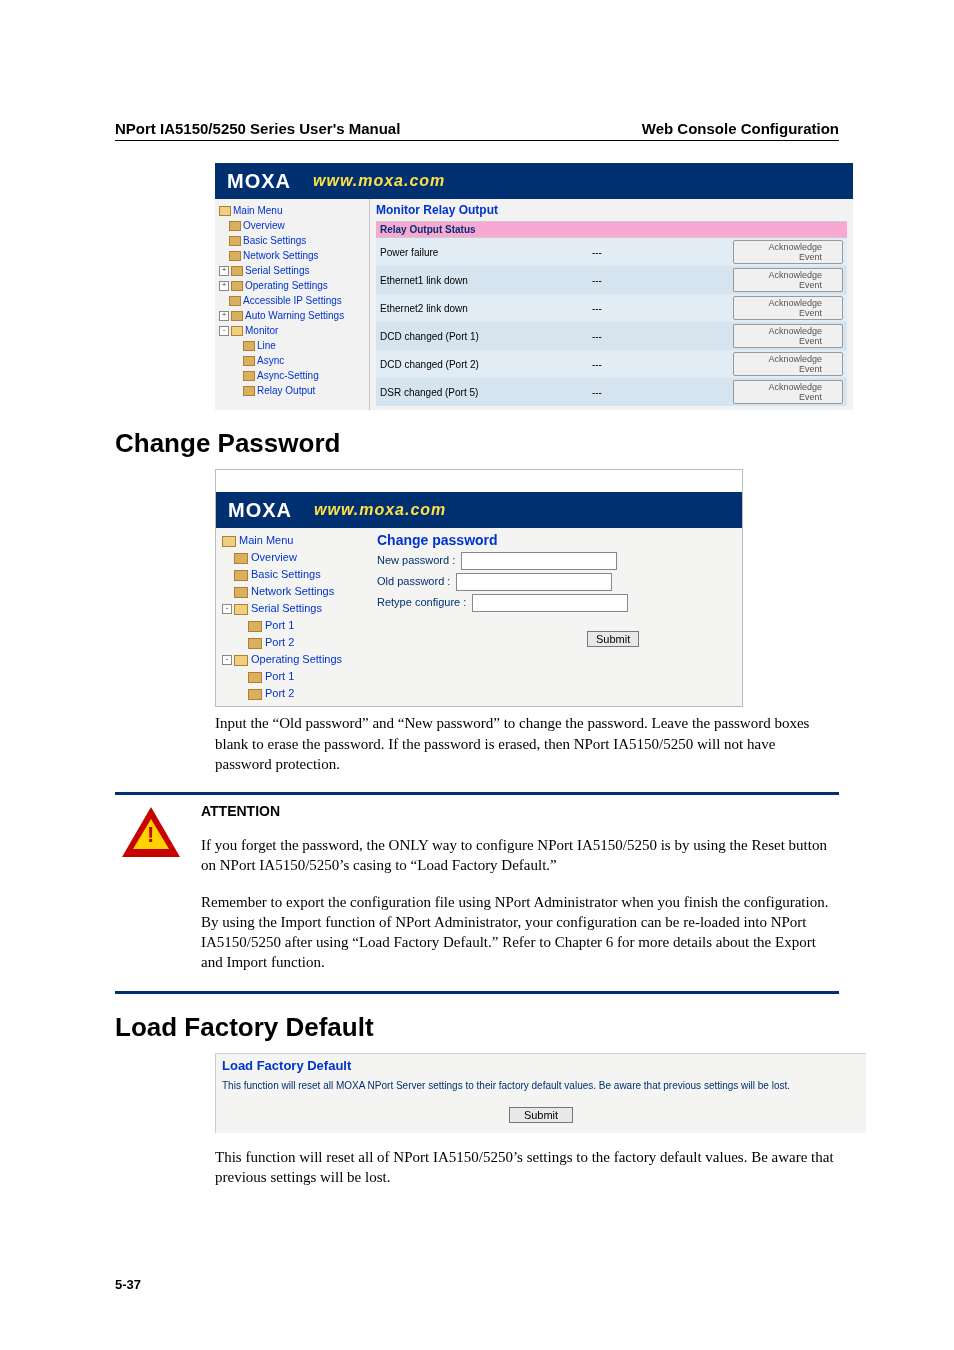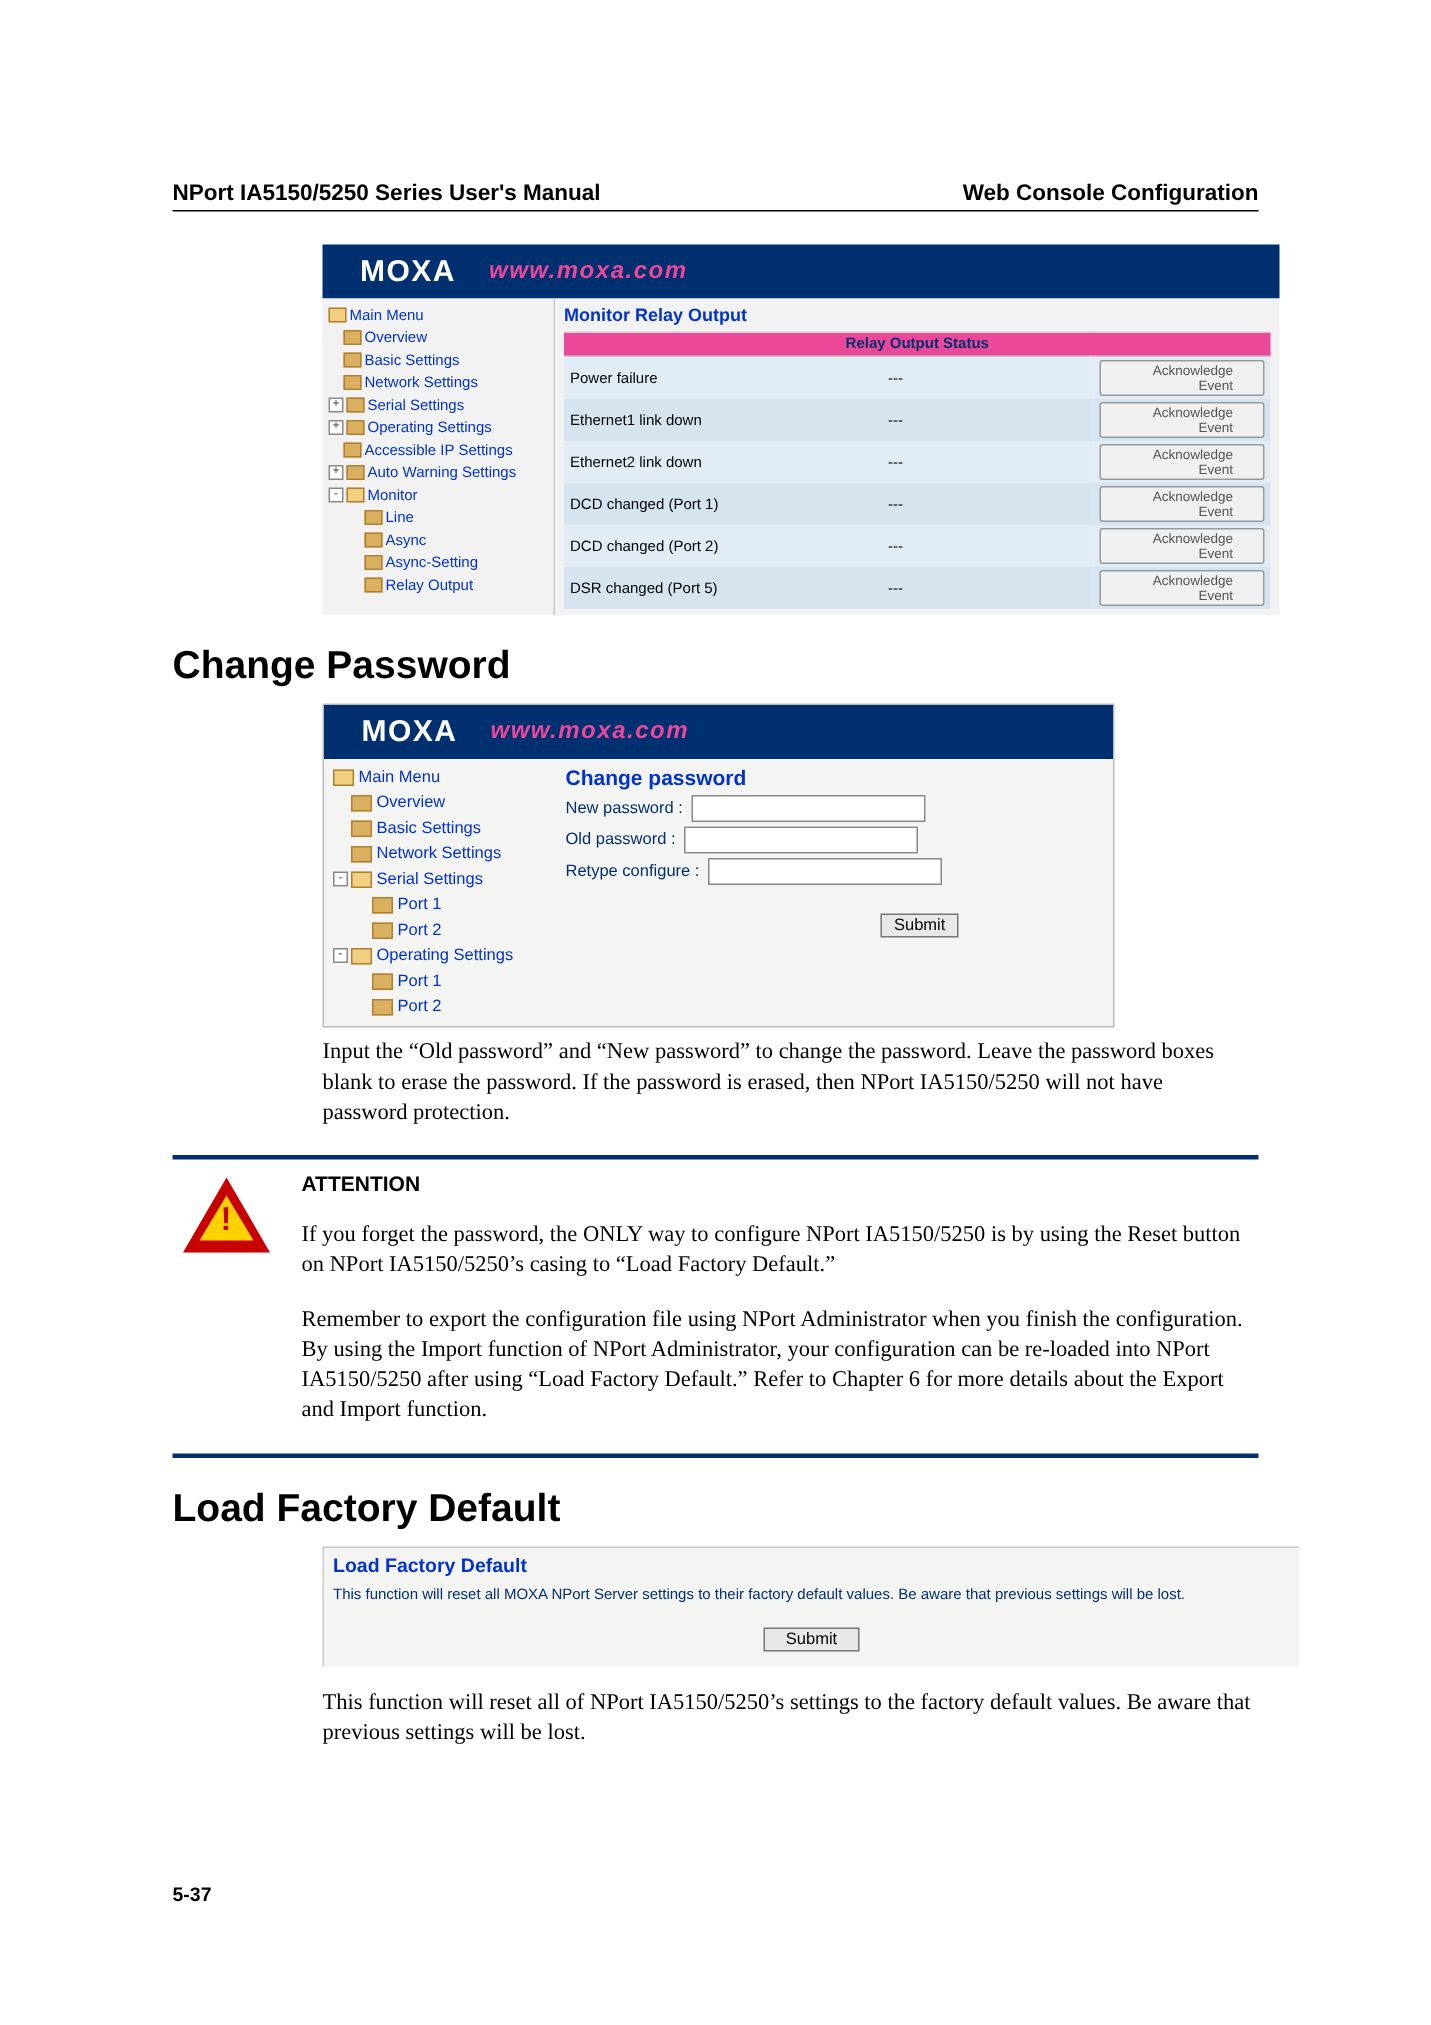--- a/index.html
+++ b/index.html
@@ -47,33 +47,34 @@
     width: 638px;
     margin-left: 100px;
     font-family: Arial, sans-serif;
   }
   .brandband {
     background: #003070;
     color: #fff;
     height: 36px;
     display: flex;
     align-items: center;
-    padding: 0 25px;
+    padding: 0 12px;
+    margin-top: 22px;
   }
   .moxa-logo {
     font-family: Arial, sans-serif;
     font-weight: 900;
     font-size: 20px;
     letter-spacing: 1px;
     color: #fff;
   }
   .moxa-url {
     font-style: italic;
     font-weight: bold;
-    color: #ec4899;
+    color: #fde047;
     font-size: 16px;
     margin-left: 22px;
     letter-spacing: 1px;
   }
   .ss1-body {
     display: flex;
     background: #f2f2f2;
   }
   .tree1 {
     width: 148px;
@@ -95,21 +96,21 @@
   }
   .tree1 .ind1 { padding-left:10px; }
   .tree1 .ind2 { padding-left:24px; }
   .panel1 { flex:1; padding:4px 6px; }
   .panel1-title { color:#0033cc; font-weight:bold; font-size:12px; margin-bottom:4px; }
   .panel1 table {
     width:100%; border-collapse:collapse; font-size:10px;
   }
   .panel1 td { padding:2px 4px; }
   .panel1 .thead td {
-    background:#ec4899; text-align:center; font-weight:bold; font-size:10px;
+    background:#f9a8d4; text-align:left; font-weight:bold; font-size:10px;
     border-top:1px solid #ccc; border-bottom:1px solid #ccc; color:#003070;
   }
   .panel1 .r-alt:nth-child(even) td { background:#e1ecf4; }
   .panel1 .r-alt:nth-child(odd)  td { background:#d6e4f0; }
   .ack-btn {
     display:inline-block; background:#f0f0f0; border:1px solid #999;
     font-size:9px; padding:1px 20px; color:#555; border-radius:2px;
   }
 
   

